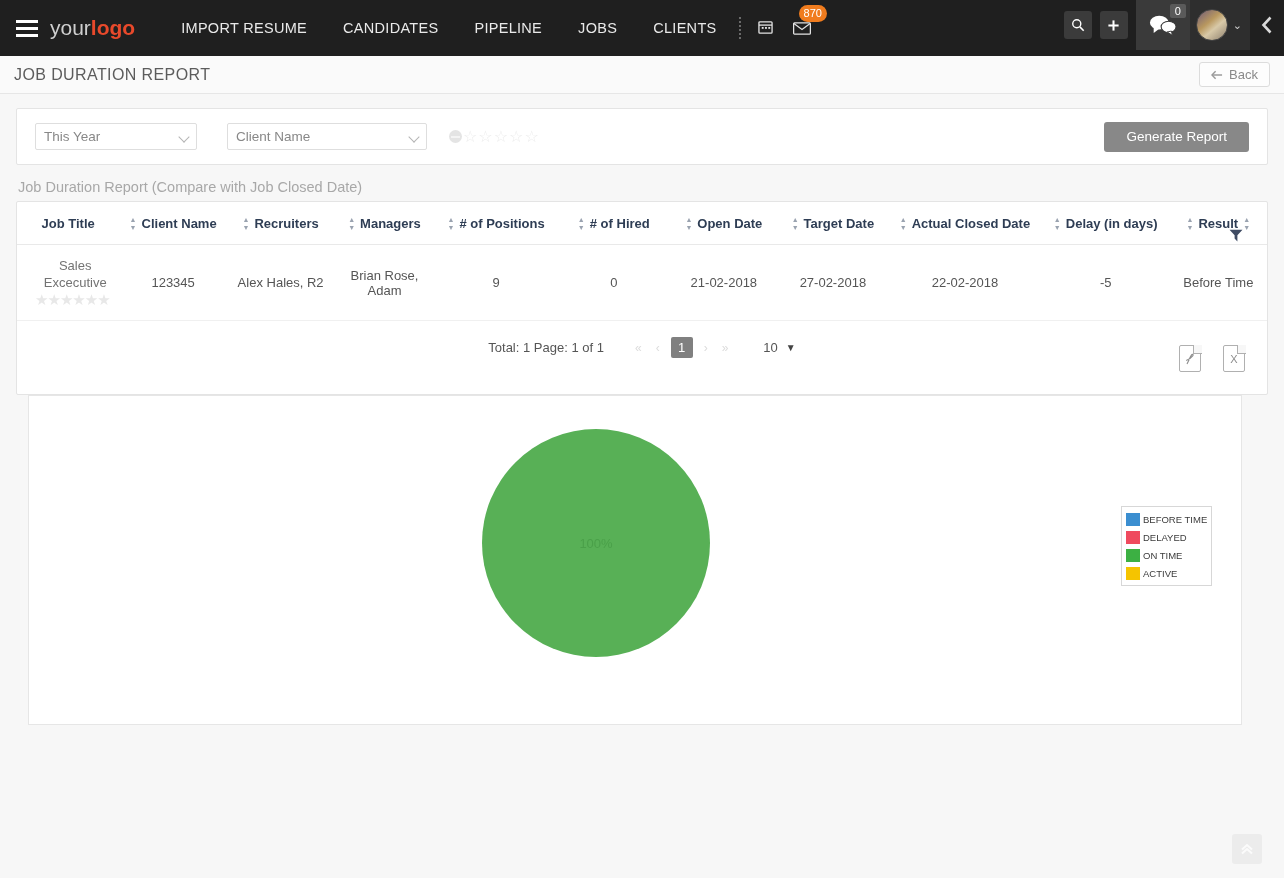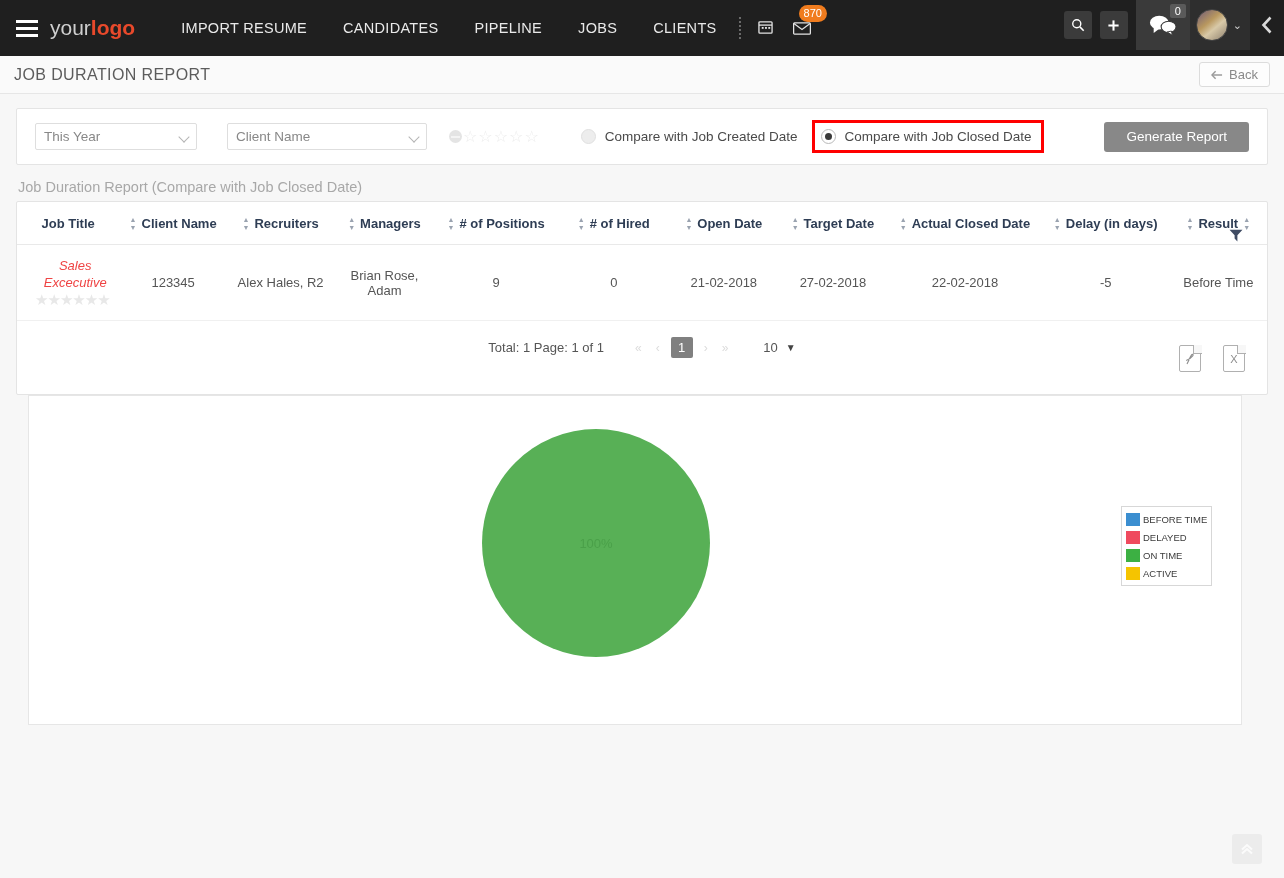--- a/index.html
+++ b/index.html
@@ -300,21 +300,21 @@
   .sorter i { font-style: normal; }
   table.report tbody td {
     text-align: center;
     color: #555;
     font-size: 13px;
     padding: 12px 4px;
     border-bottom: 1px solid #f0f0f0;
     vertical-align: middle;
   }
   .jobtitle-cell { text-align: left; padding-left: 18px !important; }
-  .jobtitle-name { color: #ef4444; line-height: 17px; font-style: italic; }
+  .jobtitle-name { color: #737373; line-height: 17px; }
   .row-stars { margin-top: 2px; width: 62px; line-height: 14px; }
   .row-stars span { color: #e8e8e8; font-size: 15px; letter-spacing: -1px; }
   .filter-icon {
     position: absolute;
     right: 24px; top: 26px;
     color: #3f4b63;
     font-size: 15px;
     cursor: pointer;
   }
   .pager {
@@ -520,32 +520,20 @@
 
       <div class="stars-widget">
         <div class="nostar"></div>
         <span class="star">☆</span>
         <span class="star">☆</span>
         <span class="star">☆</span>
         <span class="star">☆</span>
         <span class="star">☆</span>
       </div>
 
-      <div class="radio-group">
-        <label class="radio-item">
-          <span class="radio"></span>
-          <span>Compare with Job Created Date</span>
-        </label>
-        <div class="highlight-box">
-          <label class="radio-item">
-            <span class="radio checked"></span>
-            <span>Compare with Job Closed Date</span>
-          </label>
-        </div>
-      </div>
 
       <button class="gen-btn">Generate Report</button>
     </div>
   </div>
 
   <div class="section-label">Job Duration Report (Compare with Job Closed Date)</div>
 
   <div class="table-card">
     <table class="report">
       <thead>

